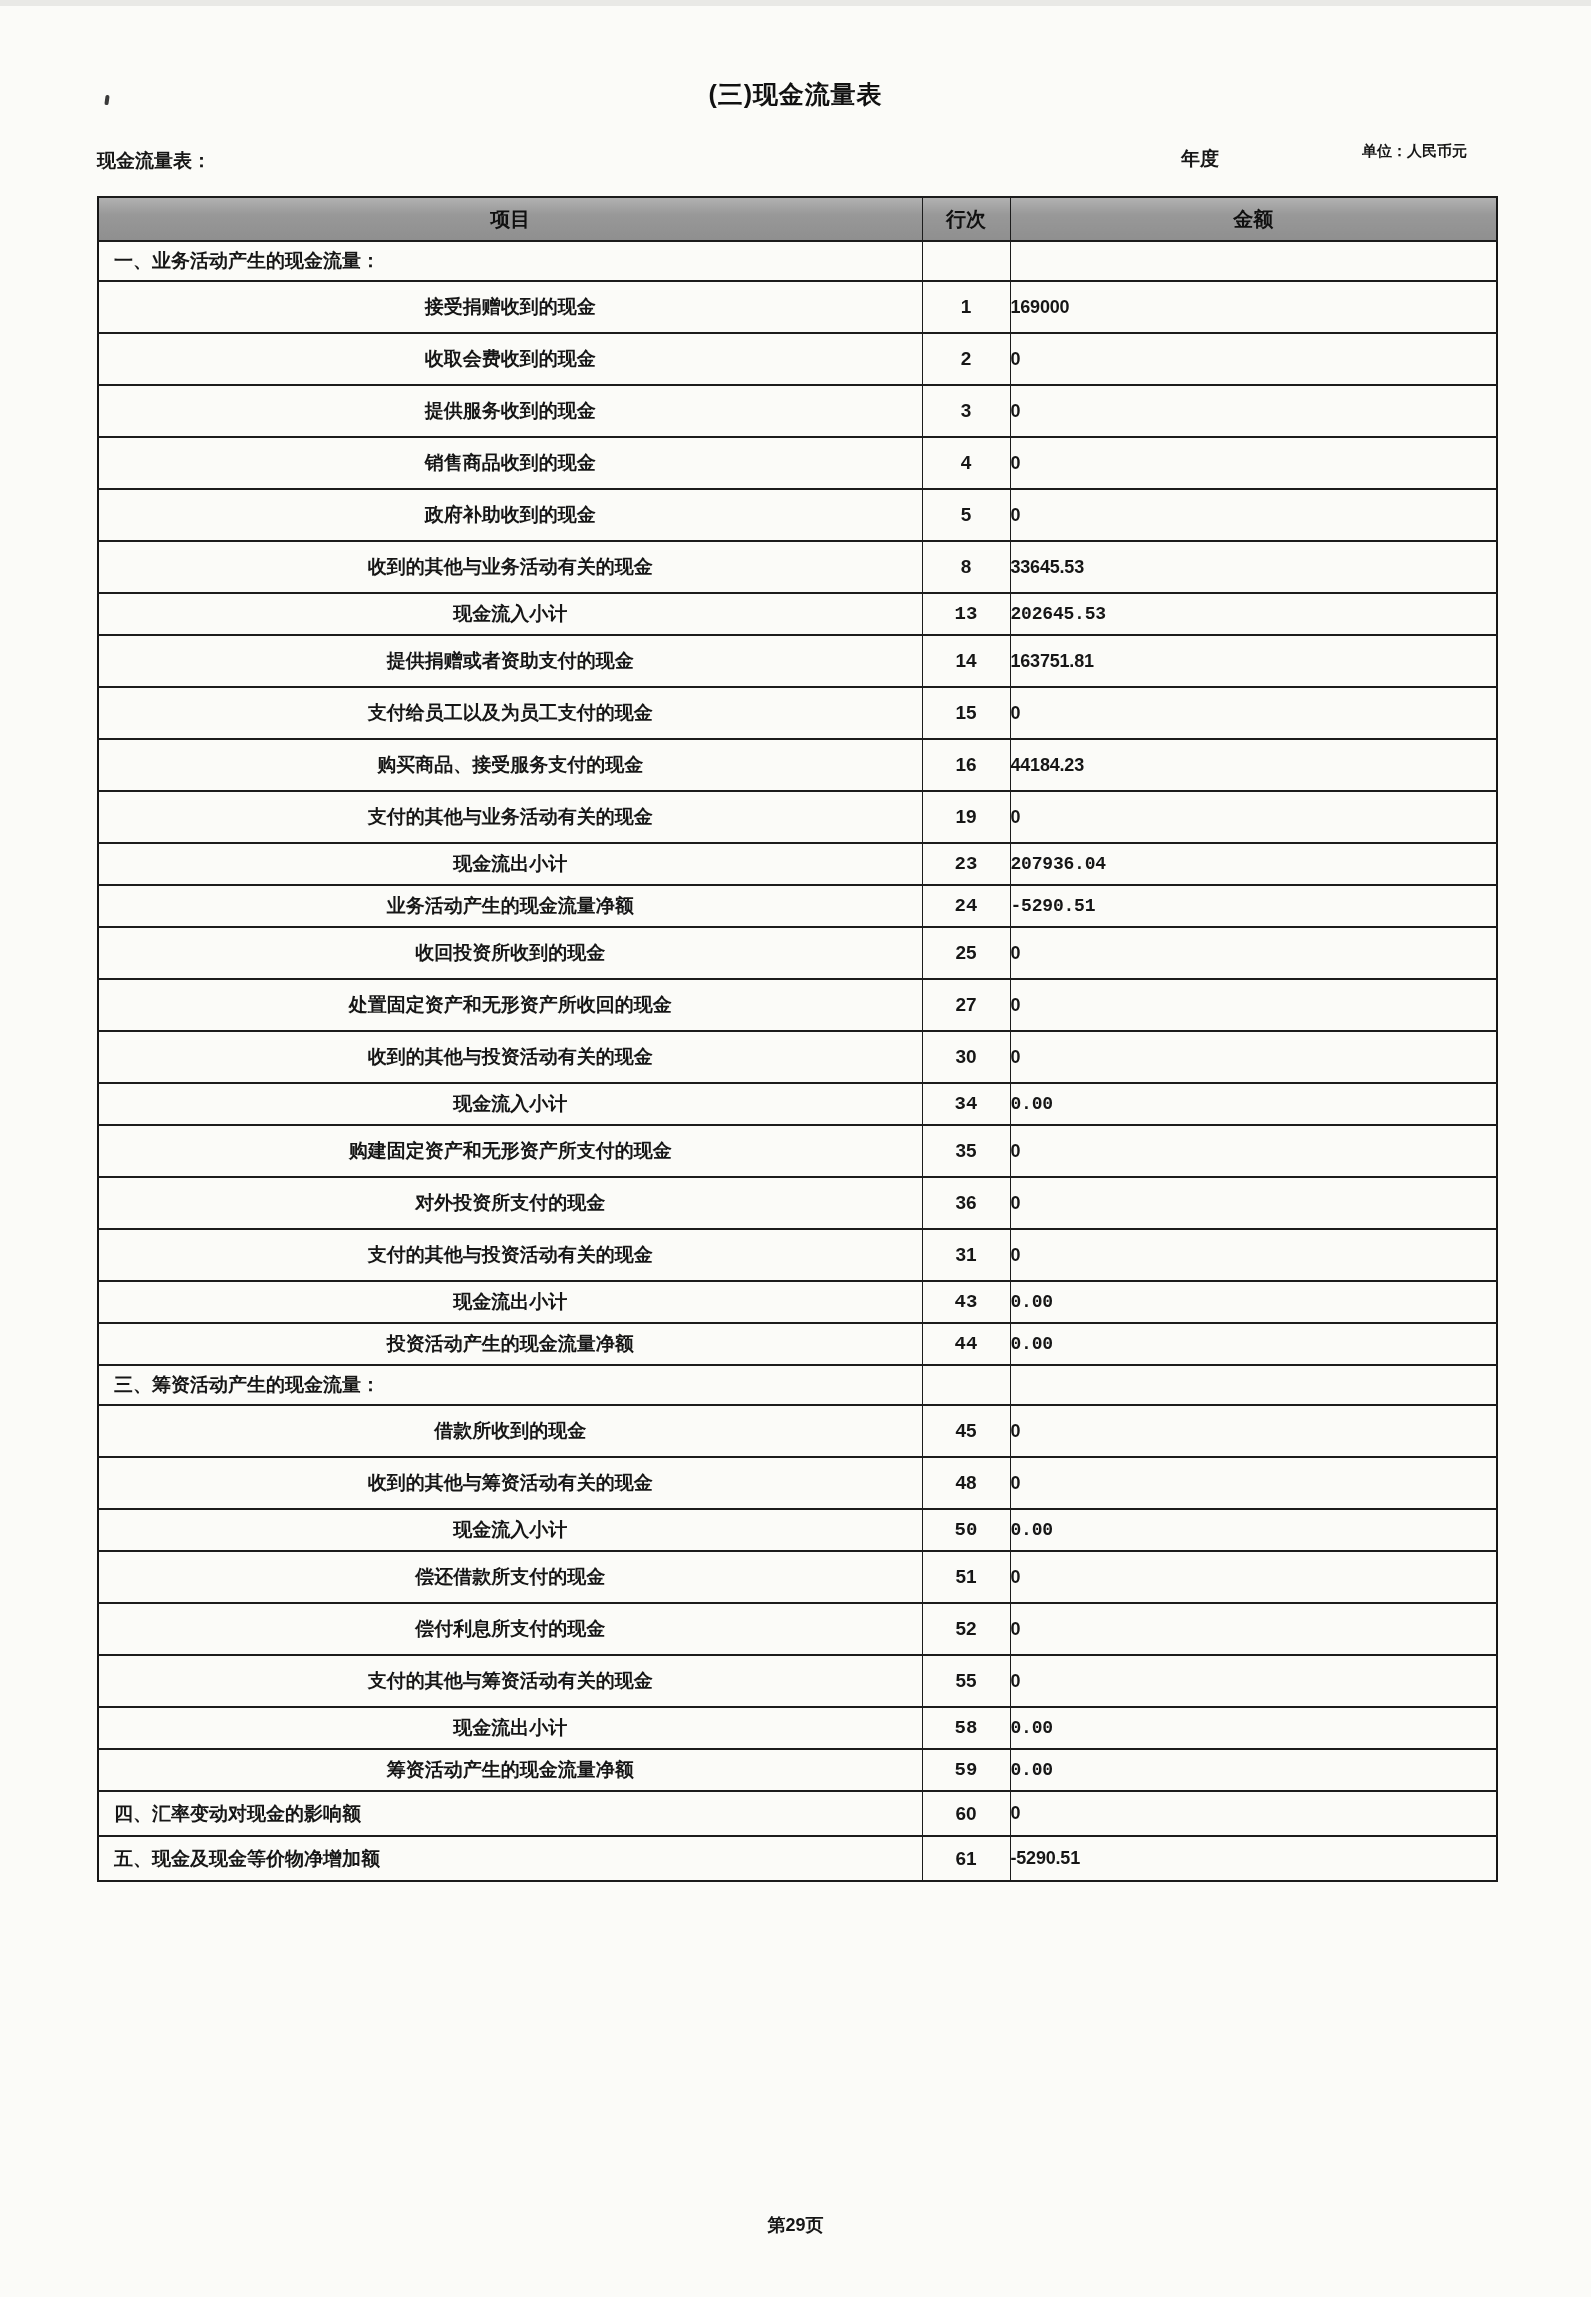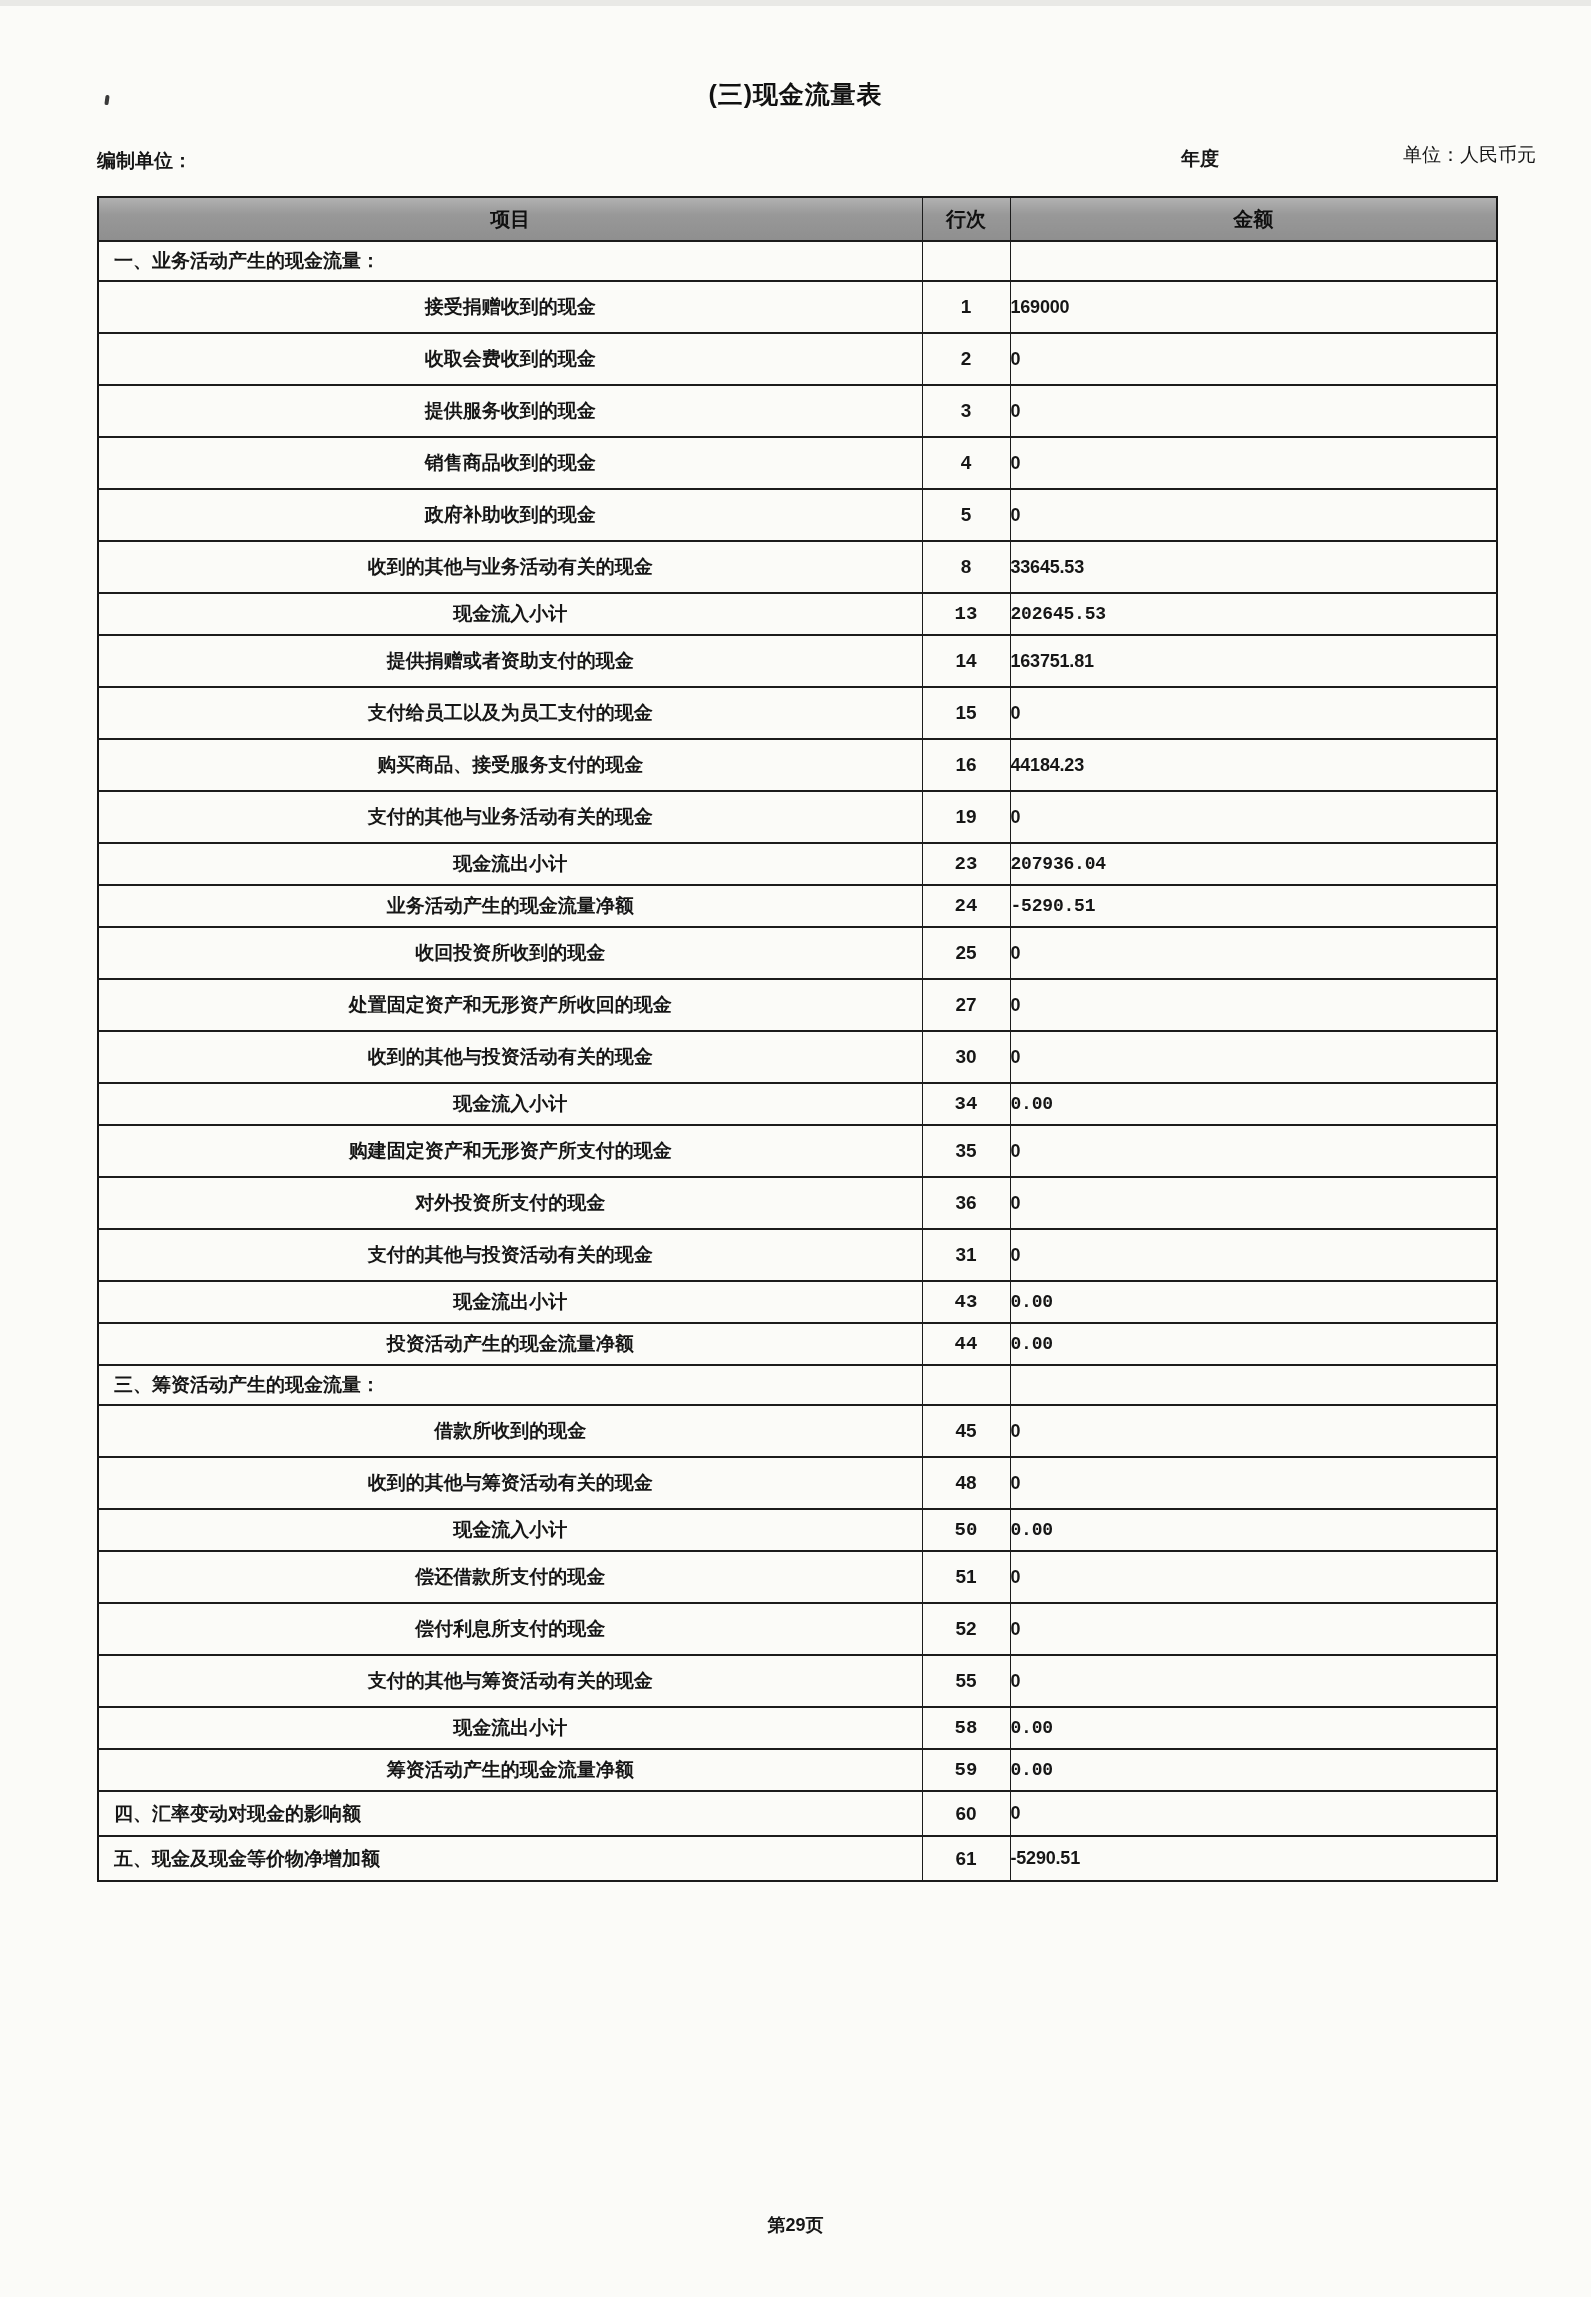--- a/index.html
+++ b/index.html
@@ -38,23 +38,23 @@
   .meta-year {
     position: absolute;
     top: 140px;
     left: 1181px;
     font-size: 19px;
     font-weight: 700;
   }
   .meta-unit {
     position: absolute;
     top: 136px;
-    left: 1403px;
-    font-size: 19px;
-    font-weight: 400;
+    left: 1362px;
+    font-size: 15px;
+    font-weight: 700;
   }
   .scan-speck {
     position: absolute;
     top: 89px;
     left: 105px;
     width: 3.6px;
     height: 10px;
     background: #3a3a3a;
     border-radius: 1.8px;
     transform: rotate(8deg);
@@ -128,21 +128,21 @@
 </style>
 </head>
 <body>
 
 <div class="page">
 
   <div class="scan-speck"></div>
 
   <div class="doc-title">(三)现金流量表</div>
 
-  <div class="meta-prepared">编制单位：</div>
+  <div class="meta-prepared">现金流量表：</div>
 
   <div class="meta-year">年度</div>
 
   <div class="meta-unit">单位：人民币元</div>
 
   <div class="table-wrap">
     <table class="cashflow">
       <colgroup>
         <col style="width:824px">
         <col style="width:88px">

